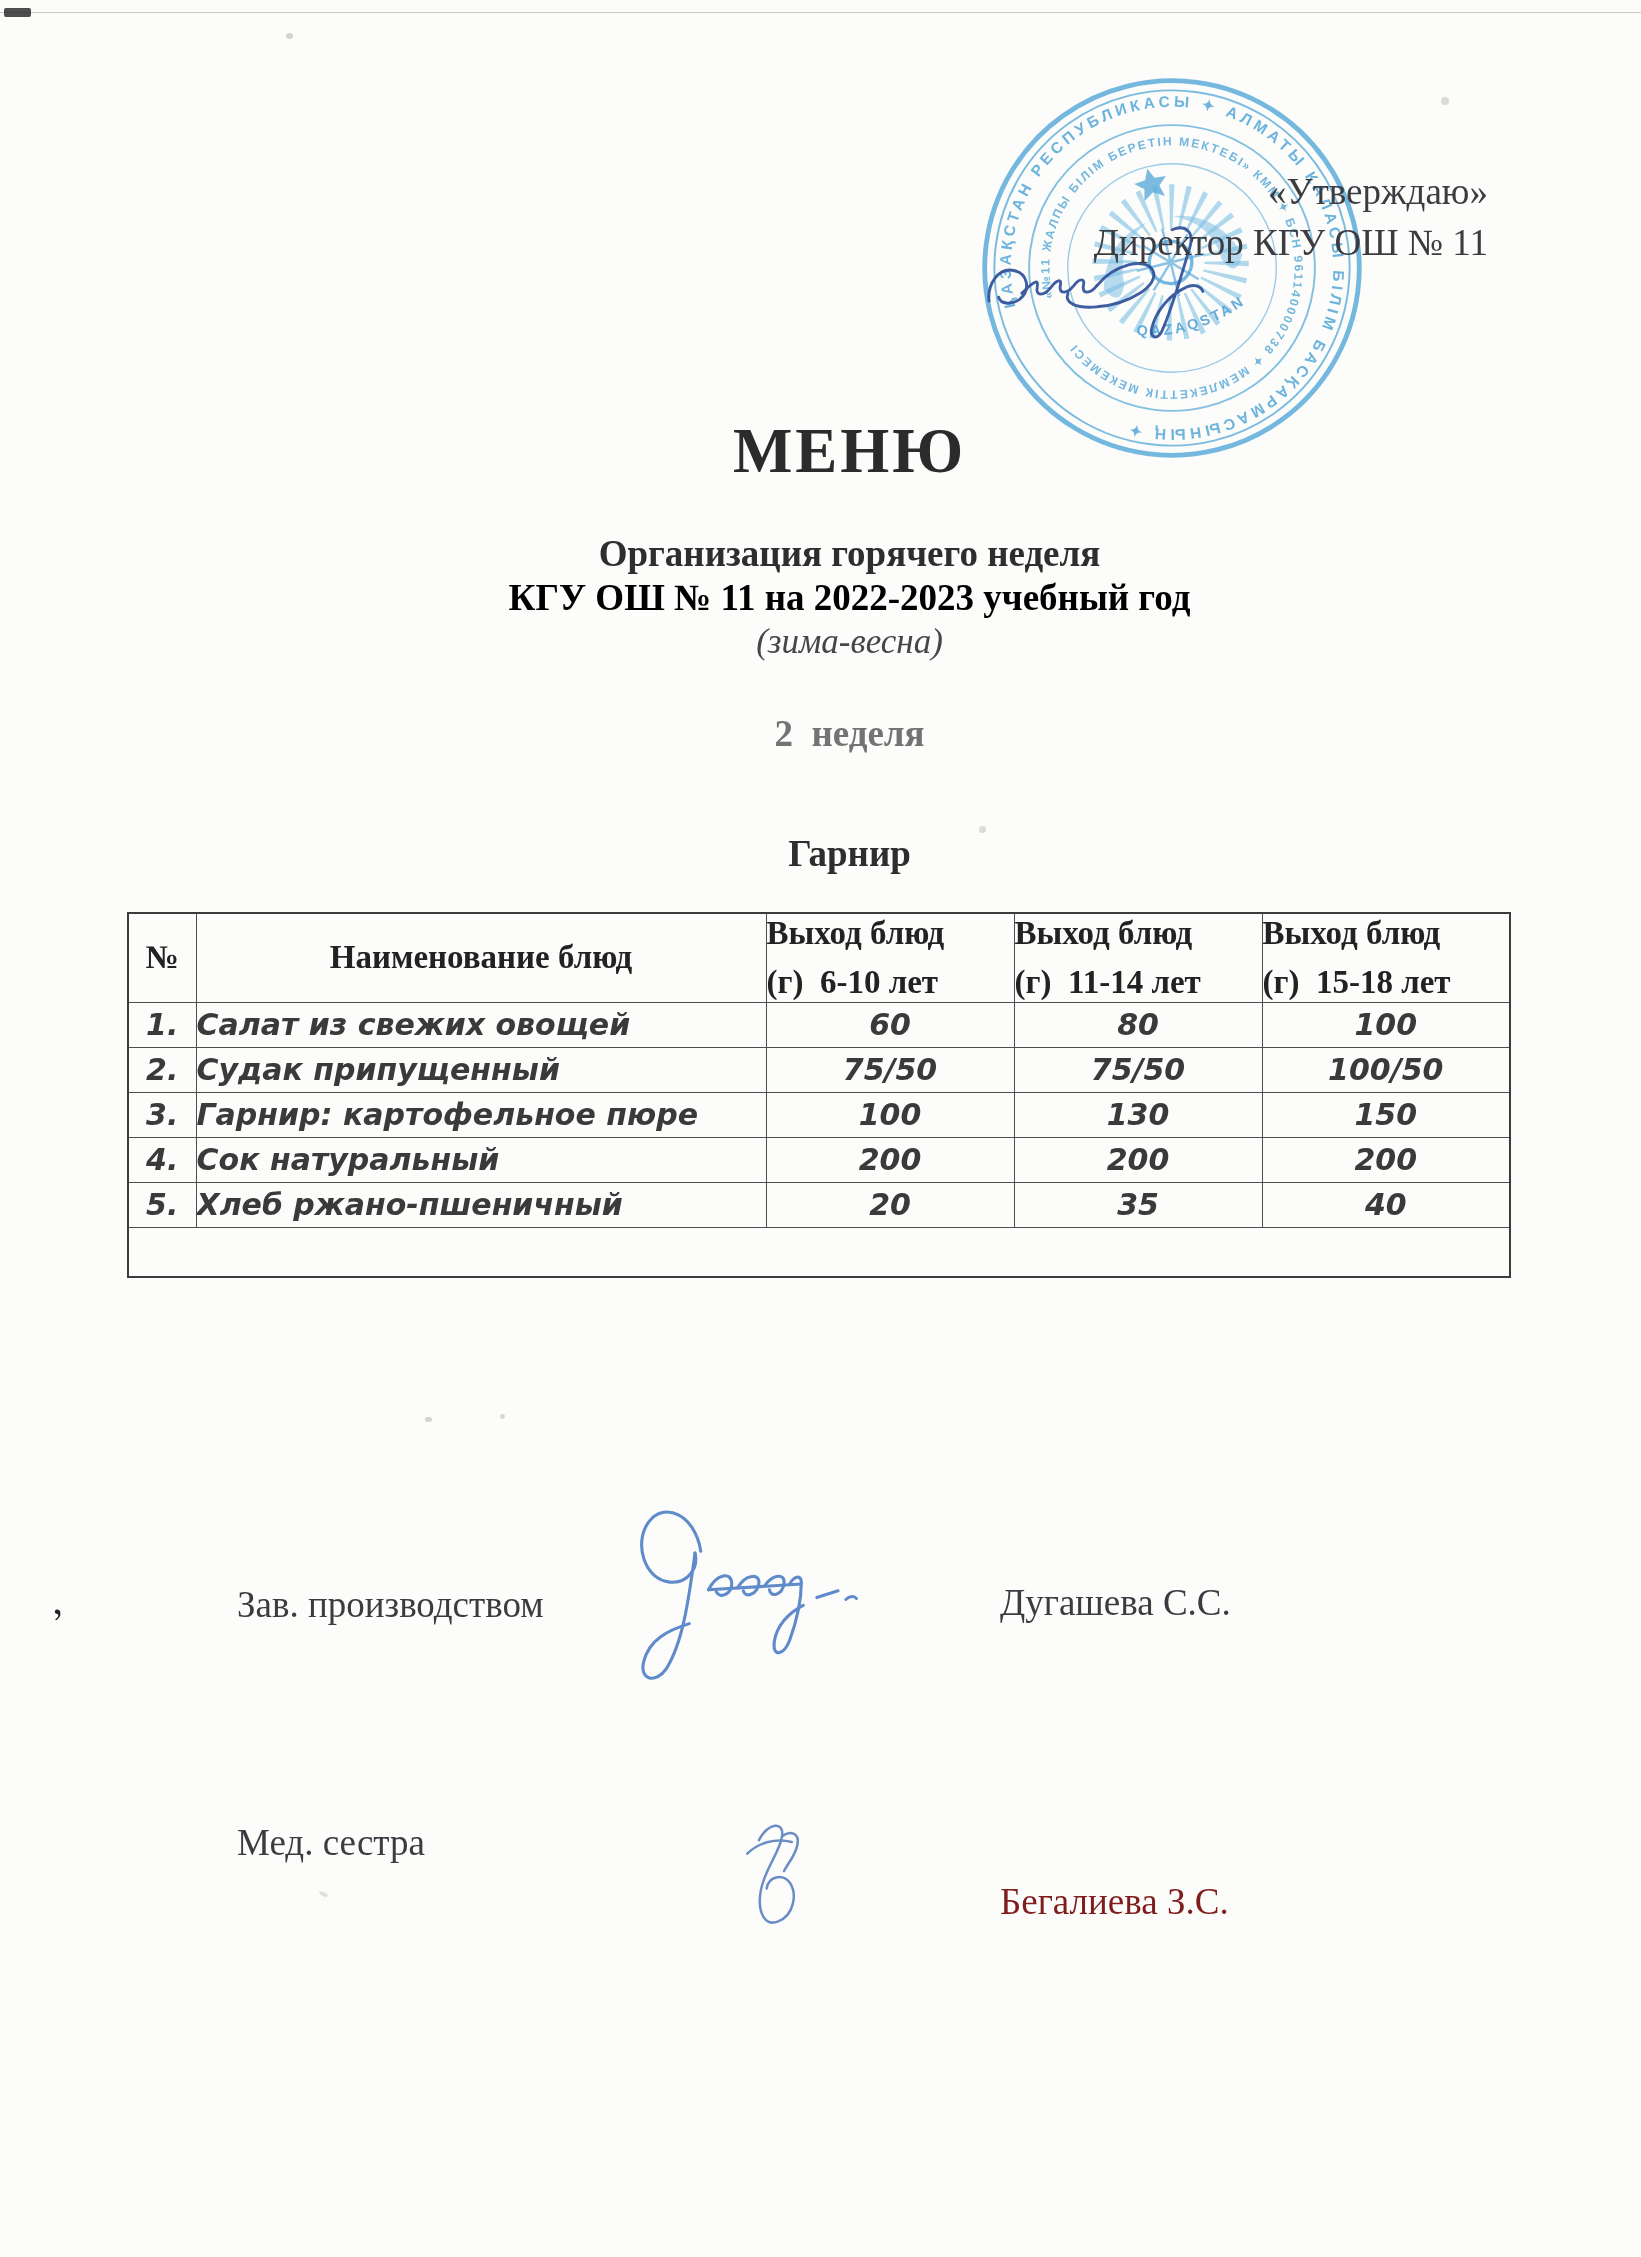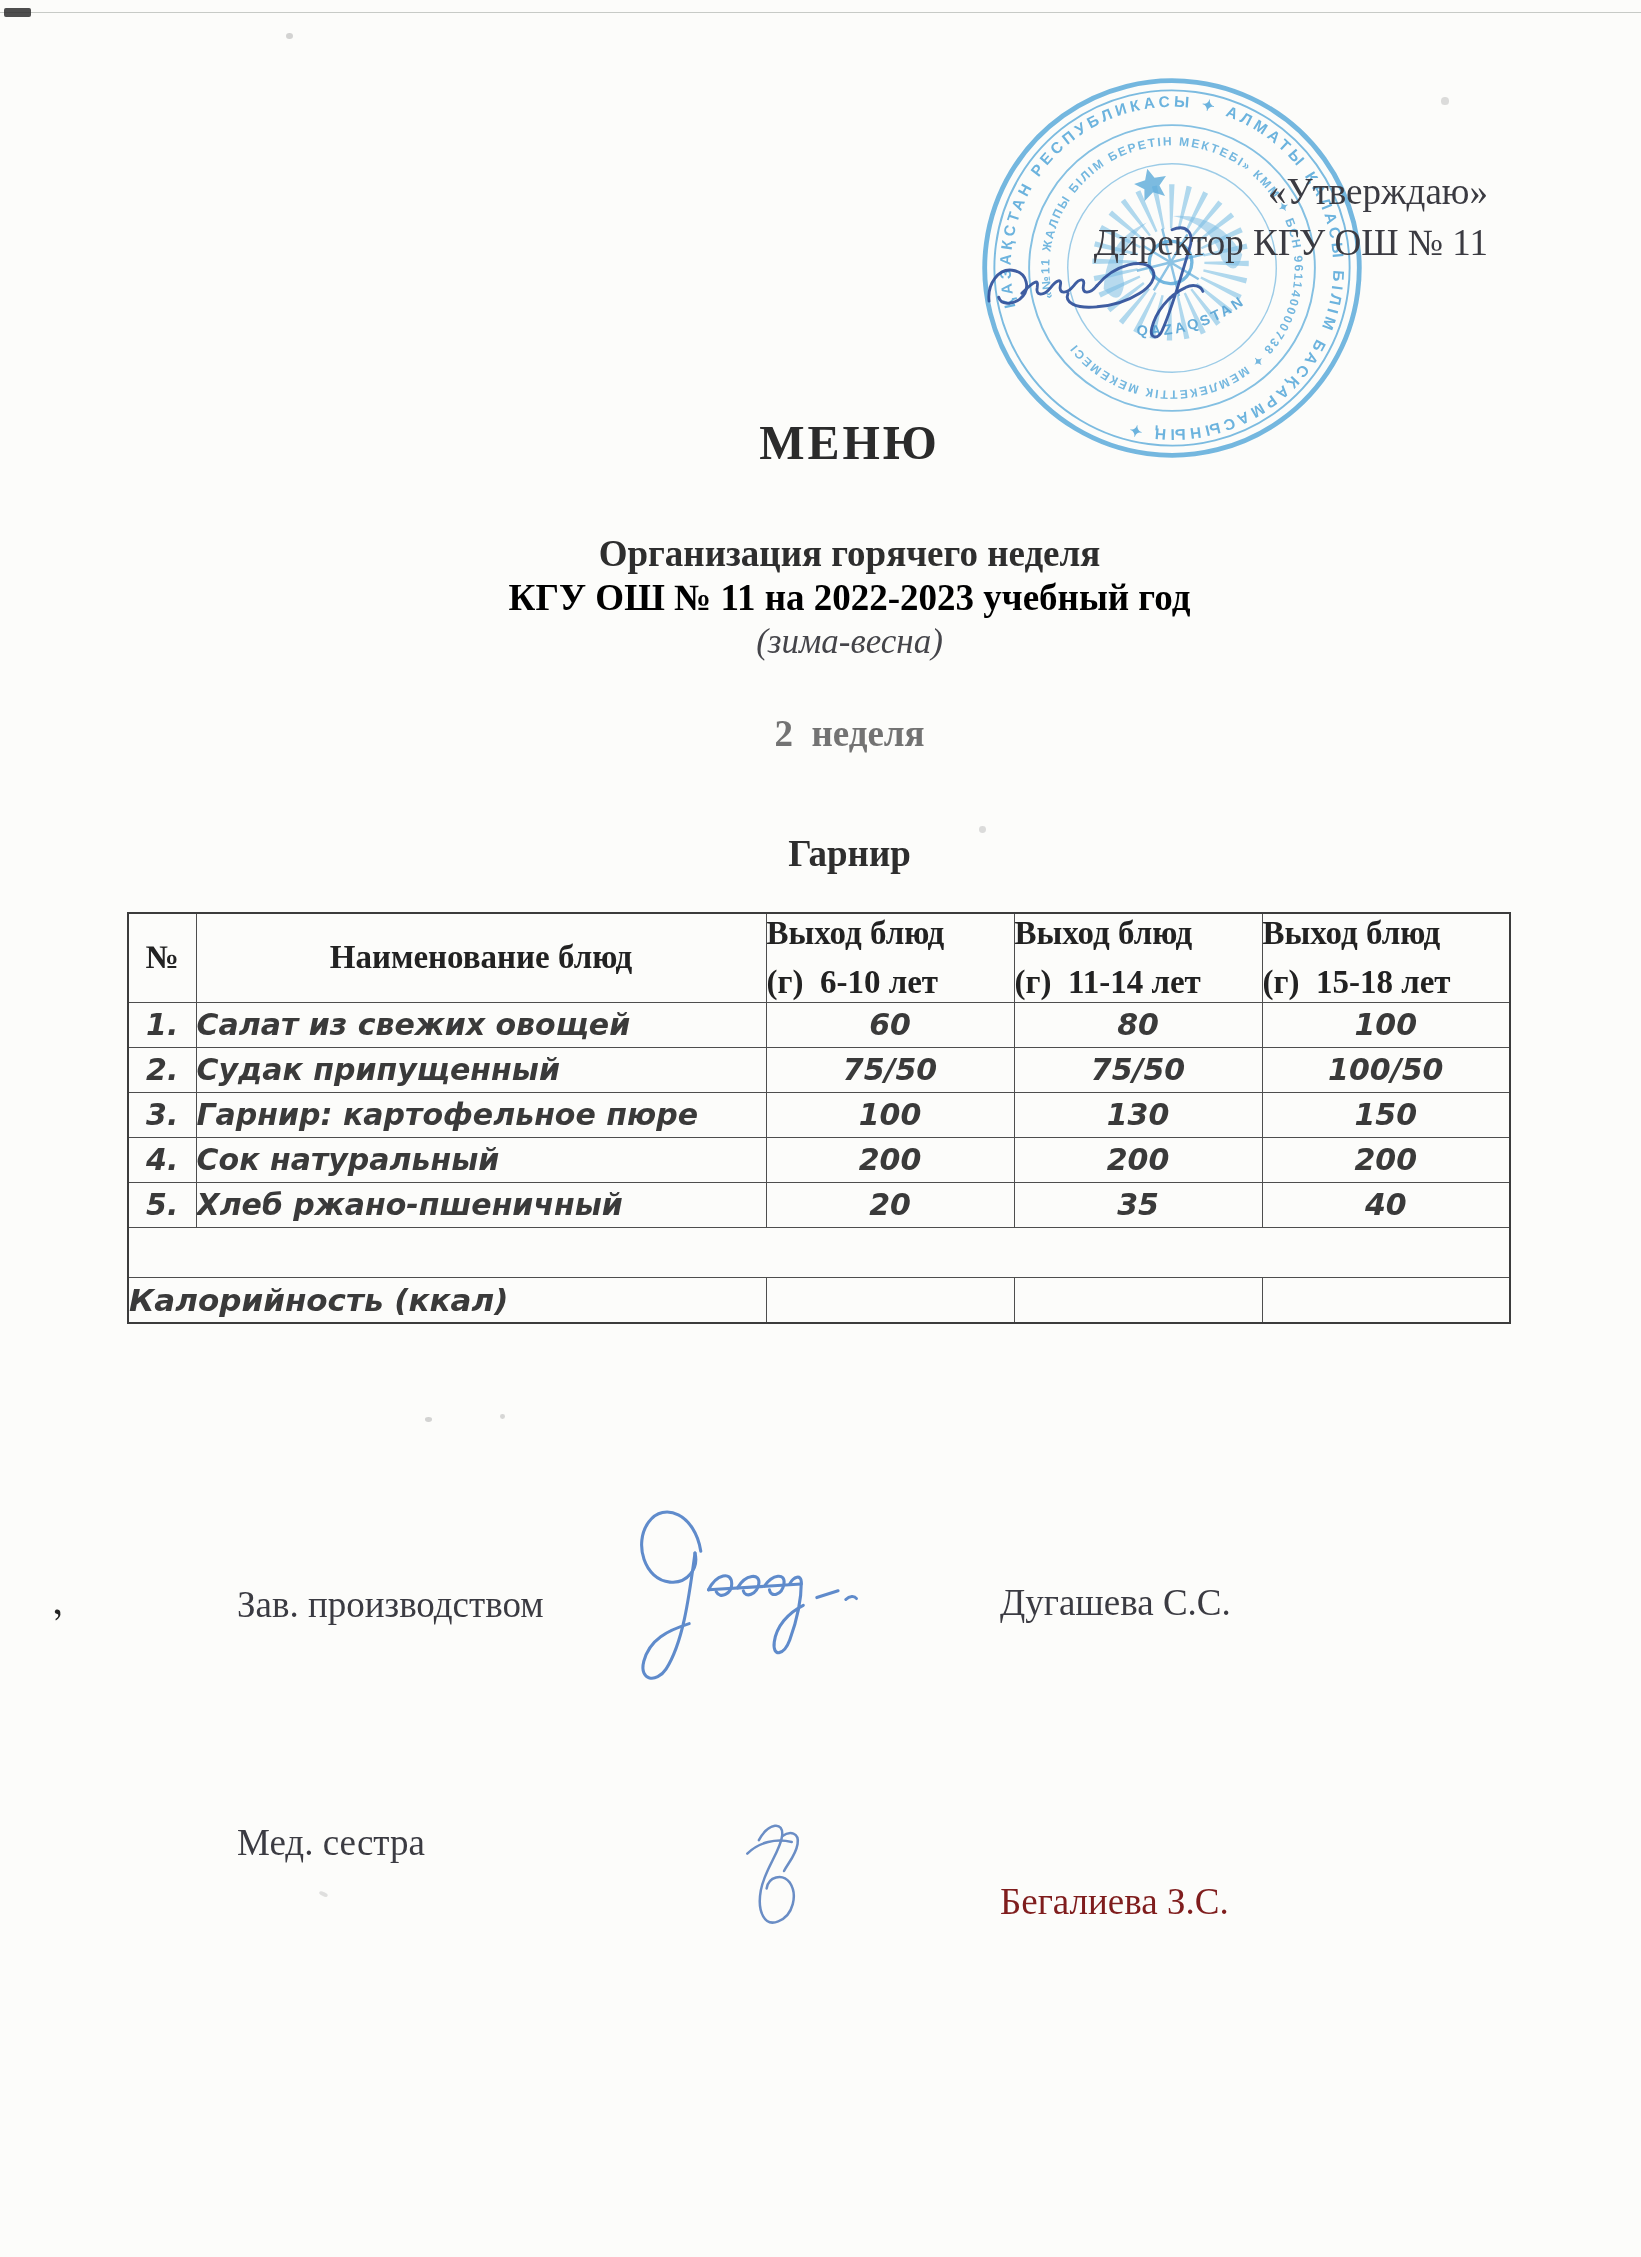--- a/index.html
+++ b/index.html
@@ -19,21 +19,21 @@
   .scanblob{left:3.9px;top:7.7px;width:27px;height:9.7px;background:#2f2f2f;border-radius:1.9px;opacity:.85;}
   .speck{border-radius:50%;background:#a9a9a9;}
   
   .approval{top:166px;right:153px;text-align:right;font-size:37px;color:#3b3b42;line-height:1.38;}
   .approval .row3{margin-top:1.9px;white-space:nowrap;}
   .sig-underline{display:inline-block;width:243px;border-bottom:2.9px solid #3f3f46;transform:translateY(3.9px);margin-right:19.3px;}
   
   .stamp{left:977px;top:73px;width:390px;height:390px;transform:rotate(-14deg);opacity:.88;}
   
   .centercol{left:58px;top:0;width:1583px;text-align:center;}
-  .title{position:absolute;left:0;width:100%;top:415px;font-size:48px;font-weight:bold;letter-spacing:2.9px;color:#2b2b2b;}
+  .title{position:absolute;left:0;width:100%;top:415px;font-size:63px;font-weight:bold;letter-spacing:2.9px;color:#2b2b2b;}
   .sub1{position:absolute;left:0;width:100%;top:532px;font-size:37px;font-weight:bold;color:#2e2e2e;}
   .sub2{position:absolute;left:0;width:100%;top:576px;font-size:37px;font-weight:bold;color:#000000;}
   .sub3{position:absolute;left:0;width:100%;top:622px;font-size:35px;font-style:italic;color:#45454a;}
   .week{position:absolute;left:0;width:100%;top:712px;font-size:37px;font-weight:bold;color:#737373;}
   .day{position:absolute;left:0;width:100%;top:832px;font-size:37px;font-weight:bold;color:#2e2e2e;}
   
   table.menu{
     position:absolute;left:127px;top:912px;width:1382px;
     border-collapse:collapse;table-layout:fixed;
     border:2.9px solid #3c3c3c;
@@ -187,26 +187,20 @@
     <tr style="height:45px">
       <td class="hw num">5.</td>
       <td class="hw dish">Хлеб ржано-пшеничный</td>
       <td class="hw val">20</td>
       <td class="hw val">35</td>
       <td class="hw val">40</td>
     </tr>
     <tr style="height:50px">
       <td colspan="5"></td>
     </tr>
-    <tr style="height:46px">
-      <td colspan="2" class="hw caloriescell">Калорийность (ккал)</td>
-      <td></td>
-      <td></td>
-      <td></td>
-    </tr>
   </tbody>
     </table>
 
   <div class="abs role1">Зав. производством</div>
   <svg class="abs sig1" viewBox="0 0 330 215">
     <g fill="none" stroke="#4f7fc7" stroke-width="3.2" stroke-linecap="round" opacity=".9">
       <path d="M 96,58 C 90,20 58,6 42,28 C 26,50 38,88 64,90 C 82,92 94,76 90,60"></path>
       <path d="M 90,60 C 84,104 78,152 60,180 C 50,195 32,192 37,172 C 43,149 62,140 84,133"></path>
       <path d="M 104,98 C 112,82 128,78 128,92 C 128,102 116,108 112,100"></path>
       <path d="M 134,96 C 142,82 158,80 156,92 C 154,103 142,107 140,99"></path>

